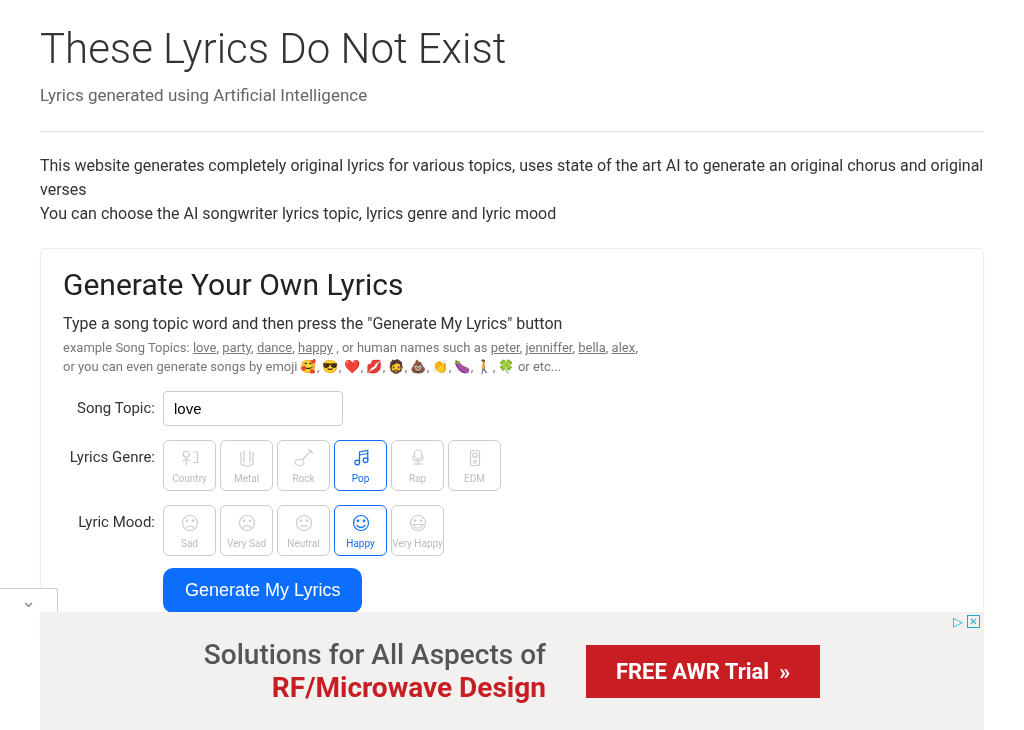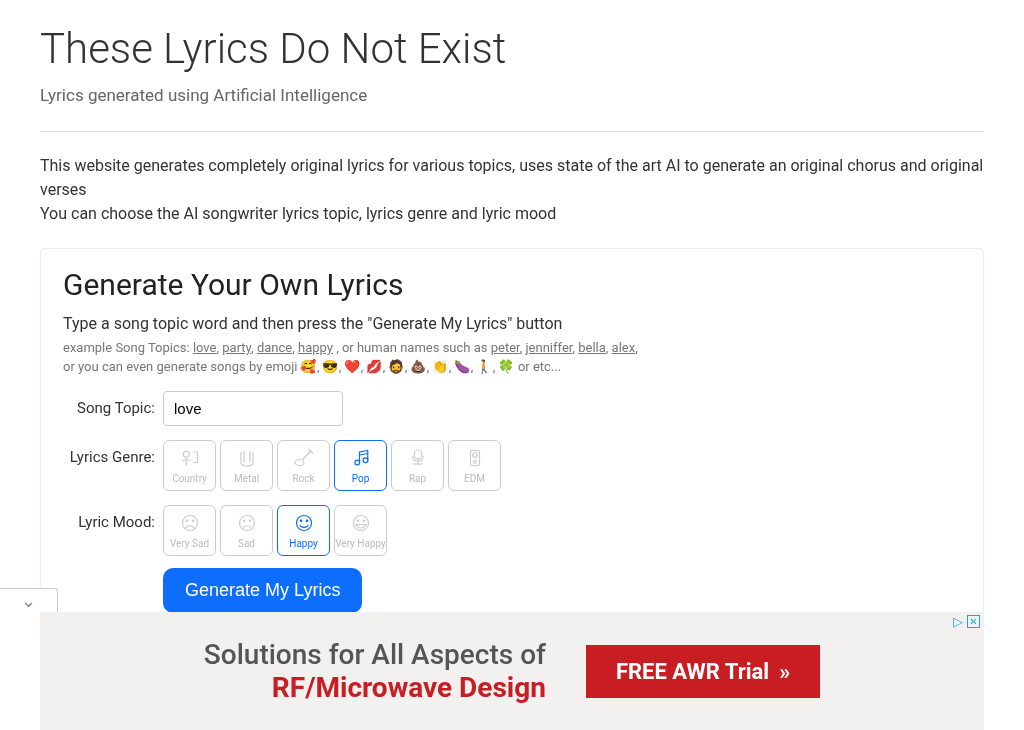--- a/index.html
+++ b/index.html
@@ -285,32 +285,41 @@
   </div>
 
   <div class="form-row">
     <div class="label-col">Lyric Mood:</div>
     <div class="input-col" id="mood-row">
         <div class="opt-btn">
           <span><svg viewBox="0 0 32 32" fill="none" stroke="#ccc" stroke-width="1.6">
               <circle cx="16" cy="16" r="10"></circle>
               <circle cx="12" cy="13" r="1" fill="#ccc"></circle>
               <circle cx="20" cy="13" r="1" fill="#ccc"></circle>
-              <path d="M10 23 Q16 16 22 23"></path>
-            </svg></span>
-          <span class="opt-label">Very Sad</span>
+              <path d="M11 22 Q16 18 21 22"></path>
+            </svg></span>
+          <span class="opt-label">Sad</span>
         </div>
         <div class="opt-btn">
           <span><svg viewBox="0 0 32 32" fill="none" stroke="#ccc" stroke-width="1.6">
               <circle cx="16" cy="16" r="10"></circle>
               <circle cx="12" cy="13" r="1" fill="#ccc"></circle>
               <circle cx="20" cy="13" r="1" fill="#ccc"></circle>
-              <path d="M11 22 Q16 18 21 22"></path>
-            </svg></span>
-          <span class="opt-label">Sad</span>
+              <path d="M10 23 Q16 16 22 23"></path>
+            </svg></span>
+          <span class="opt-label">Very Sad</span>
+        </div>
+        <div class="opt-btn">
+          <span><svg viewBox="0 0 32 32" fill="none" stroke="#ccc" stroke-width="1.6">
+              <circle cx="16" cy="16" r="10"></circle>
+              <circle cx="12" cy="13" r="1" fill="#ccc"></circle>
+              <circle cx="20" cy="13" r="1" fill="#ccc"></circle>
+              <path d="M11 20 L21 20"></path>
+            </svg></span>
+          <span class="opt-label">Neutral</span>
         </div>
         <div class="opt-btn selected">
           <span><svg viewBox="0 0 32 32" fill="none" stroke="#0d6efd" stroke-width="1.6">
               <circle cx="16" cy="16" r="10"></circle>
               <circle cx="12" cy="13" r="1" fill="#0d6efd"></circle>
               <circle cx="20" cy="13" r="1" fill="#0d6efd"></circle>
               <path d="M10 19 Q16 25 22 19"></path>
             </svg></span>
           <span class="opt-label">Happy</span>
         </div>

